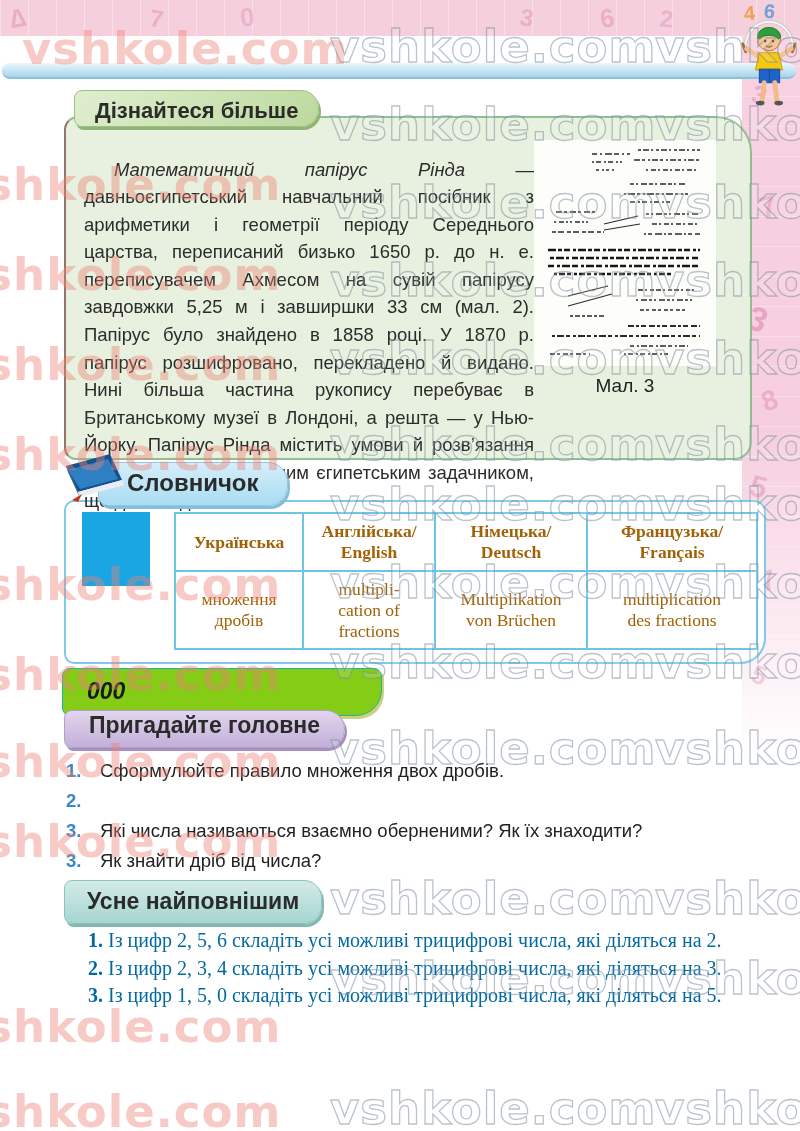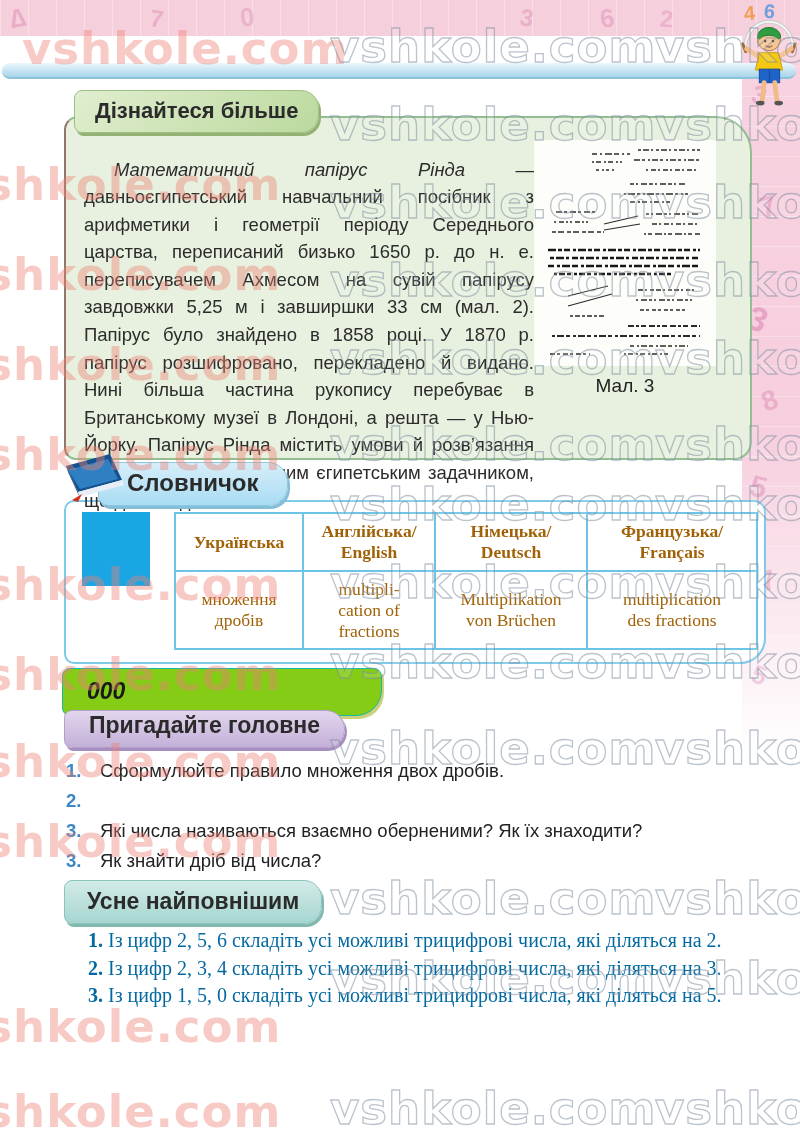--- a/index.html
+++ b/index.html
@@ -17,21 +17,21 @@
   .decor{position:absolute;font-weight:bold;pointer-events:none;z-index:1;}
 
   .chapter-title{position:absolute;top:45px;right:70px;color:#30b5e4;font-size:15px;
      font-weight:bold;letter-spacing:.6px;z-index:3;}
   .blue-bar{position:absolute;left:2px;top:63px;width:794px;height:14px;border-radius:10px;
      background:linear-gradient(#ecf7fc,#a7d4ea);border-bottom:2px solid #8cc2dc;z-index:2;}
   .boy{position:absolute;right:0px;top:6px;width:62px;height:104px;z-index:4;}
 
   
   .sec-label{position:absolute;font-weight:bold;color:#2b2b2b;white-space:nowrap;z-index:5;}
-  .label-learn{left:74px;top:90px;padding:7px 20px 8px;font-size:22px;
+  .label-learn{left:74px;top:90px;padding:7px 20px 2px;font-size:22px;
      background:linear-gradient(135deg,#e0eecf,#bcd99e);border:1px solid #9cc083;
      border-radius:8px 18px 18px 8px;box-shadow:2px 3px 0 #93b273;}
   .label-dict{left:98px;top:462px;padding:6px 28px 8px;font-size:24px;
      background:linear-gradient(#d6eefa,#a9dcf3);border:1px solid #8fc8e0;
      border-radius:10px 20px 20px 10px;box-shadow:2px 3px 0 #85bed8;}
   .label-recall{left:64px;top:710px;padding:1px 24px 8px;font-size:23px;
      background:linear-gradient(#e2d6ee,#c3b0d8);border:1px solid #b39fc9;
      border-radius:8px 20px 20px 8px;box-shadow:2px 3px 0 #a68fc0;}
   .label-oral{left:64px;top:880px;padding:7px 22px 8px;font-size:23px;
      background:linear-gradient(#d3ebe8,#a6d6d0);border:1px solid #8cc3bc;

